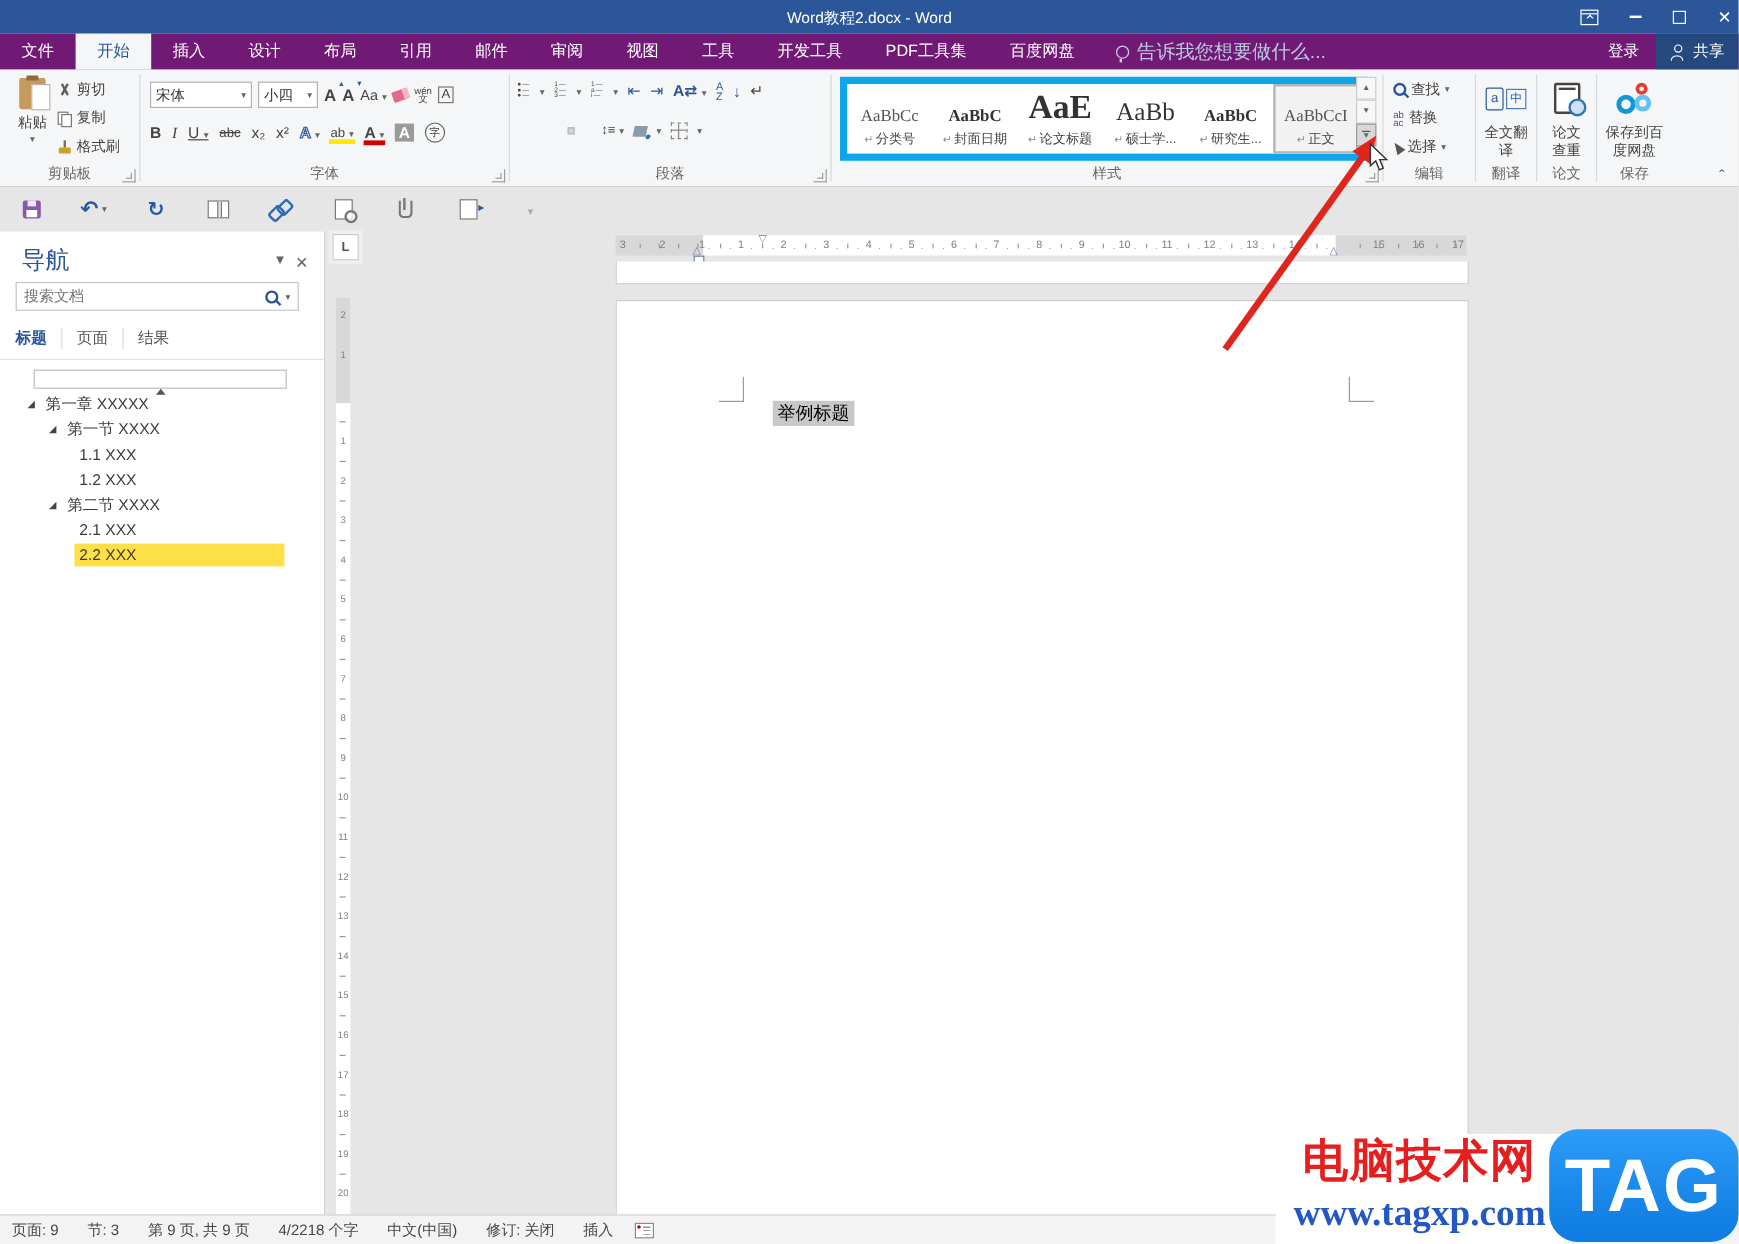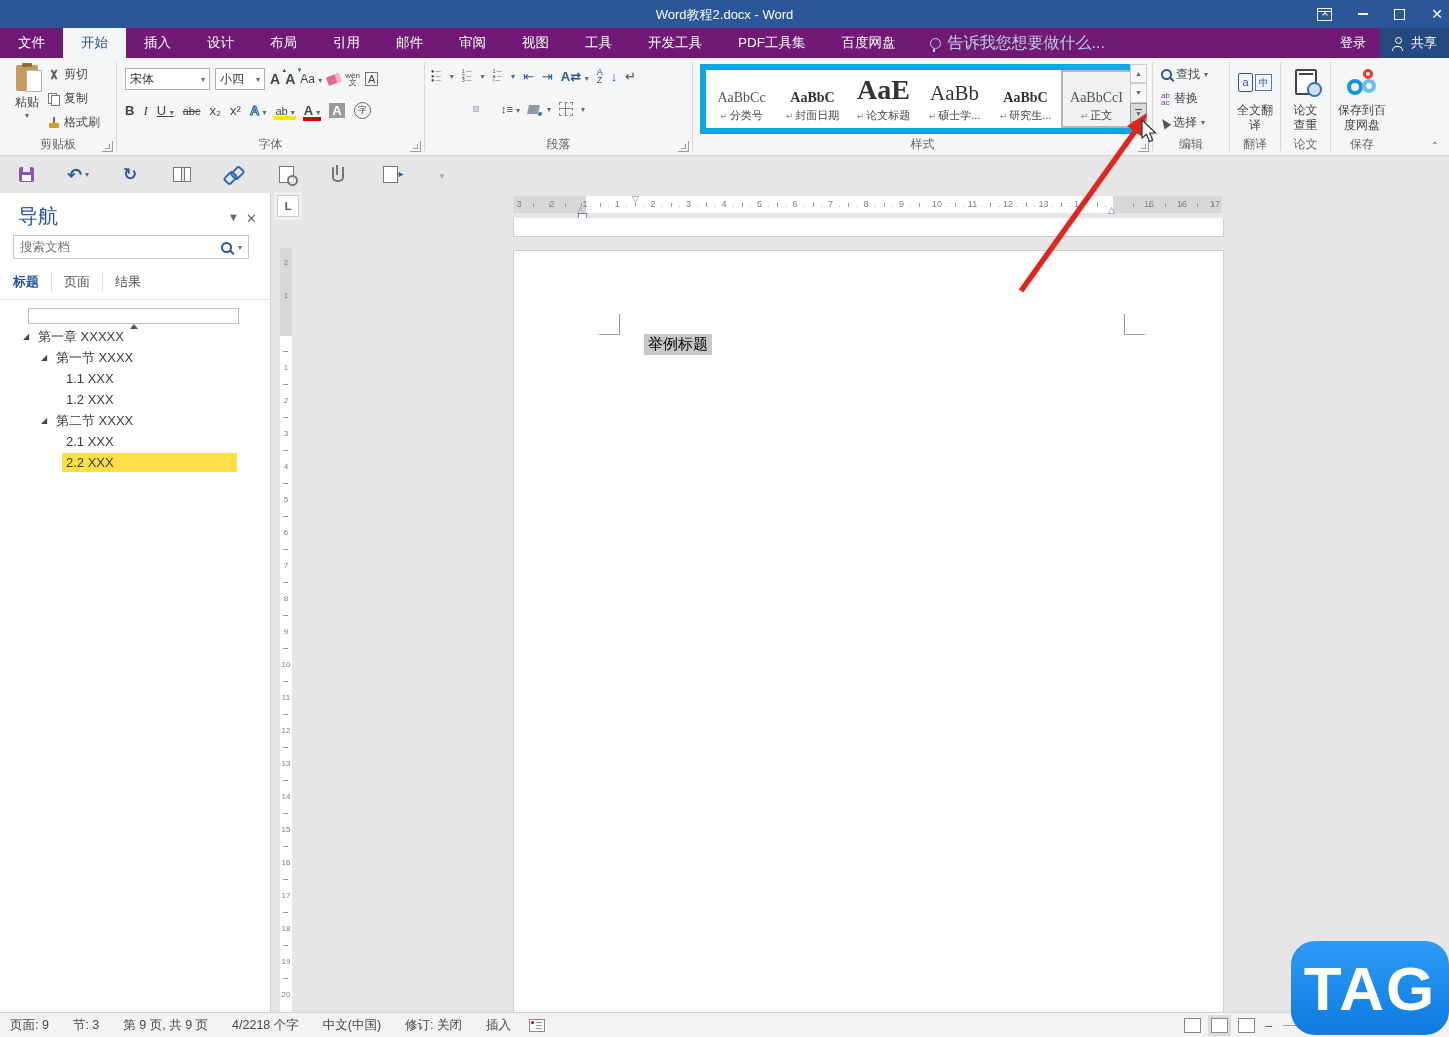--- a/index.html
+++ b/index.html
@@ -702,20 +702,24 @@
       <span class="zoom-minus">−</span>
       <span class="zoom-track">
           <span class="zoom-thumb"></span>
         </span>
       <span class="zoom-plus">+</span>
       <span class="zoom-pct">90%</span>
     </div>
   </div>
 
   <div class="watermark">
+    <div class="wm-textbox">
+      <div class="wm-title">电脑技术网</div>
+      <div class="wm-url">www.tagxp.com</div>
+    </div>
     <div class="wm-logo">
       <span class="wm-logo-text">TAG</span>
 
     </div>
   </div>
 
   <svg class="overlay-svg" width="1449" height="1037">
     <line x1="1021" y1="291" x2="1136" y2="130" stroke="#e0261c" stroke-width="5.5"></line>
     <polygon points="1147,113 1141.5,136.5 1127,126" fill="#e0261c"></polygon>
   </svg>

